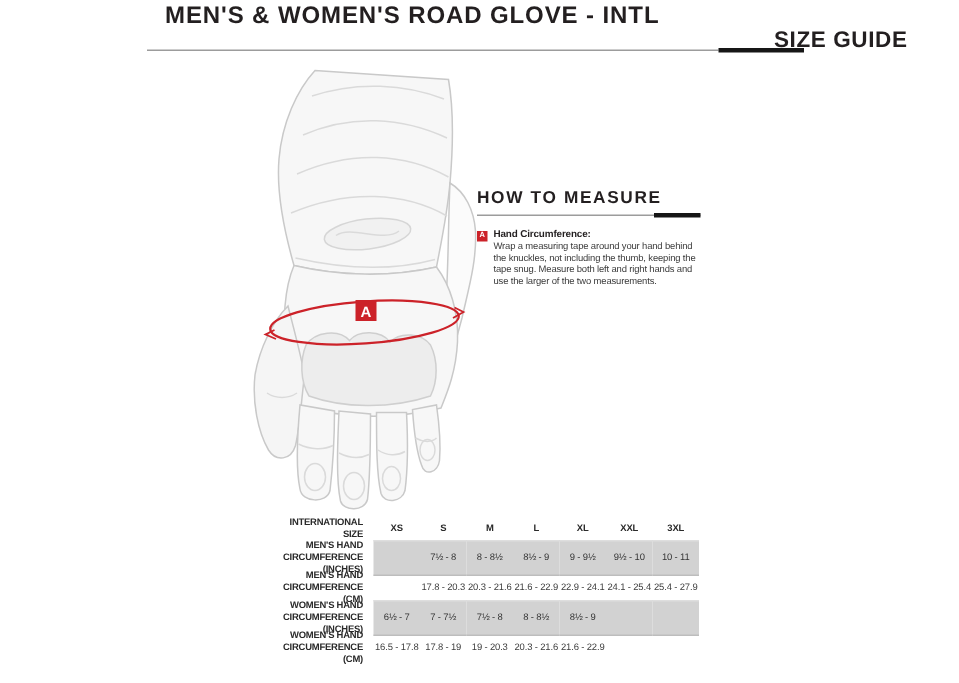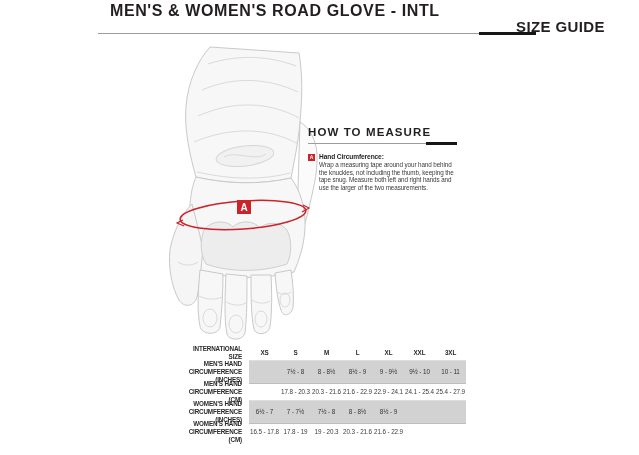--- a/index.html
+++ b/index.html
@@ -26,21 +26,21 @@
   .header-rule-thin{position:absolute;left:98px;top:33px;width:381px;height:1px;background:#9c9c9c;}
   .header-rule-thick{position:absolute;left:479px;top:32px;width:57px;height:3px;background:#161616;}
 
   
   .glove-wrap{position:absolute;left:142px;top:44px;width:212px;height:298px;}
   .glove-wrap svg{width:100%;height:100%;display:block;}
   .red-stroke{stroke:var(--accent,#cc2229);}
   .red-fill{fill:var(--accent,#cc2229);}
 
   
-  .htm{position:absolute;left:308px;top:126px;width:149px;}
+  .htm{position:absolute;left:318px;top:126px;width:149px;}
   .htm-title{font-size:11.5px;font-weight:bold;letter-spacing:1.1px;white-space:nowrap;}
   .htm-rule{position:relative;height:4px;margin-top:4px;}
   .htm-rule .thin{position:absolute;left:0;right:0;top:1px;height:1px;background:#9c9c9c;}
   .htm-rule .thick{position:absolute;right:0;top:0;width:31px;height:3px;background:#161616;}
   .measure-item{margin-top:7px;display:flex;gap:4px;align-items:flex-start;}
   .marker-box{
     width:7px;height:7px;flex:0 0 auto;margin-top:1px;
     background:var(--accent,#cc2229);color:#fff;
     font-size:5px;font-weight:bold;line-height:7px;text-align:center;
   }

